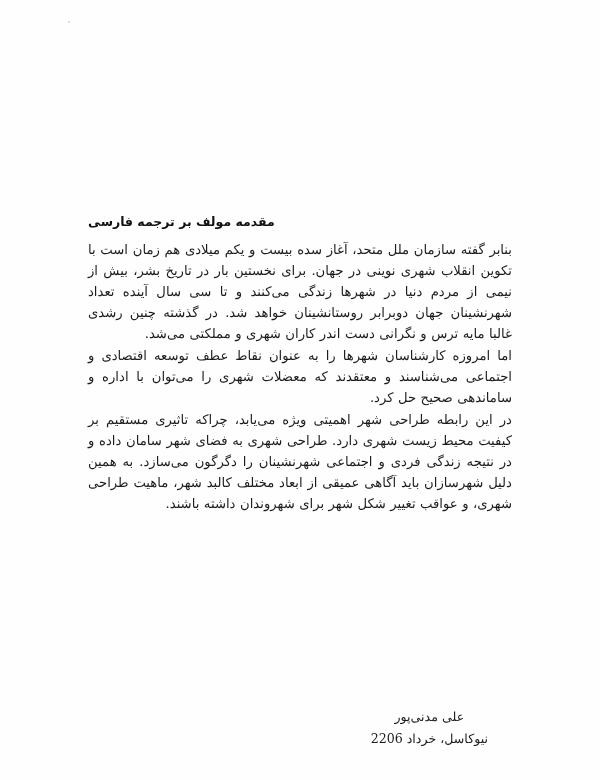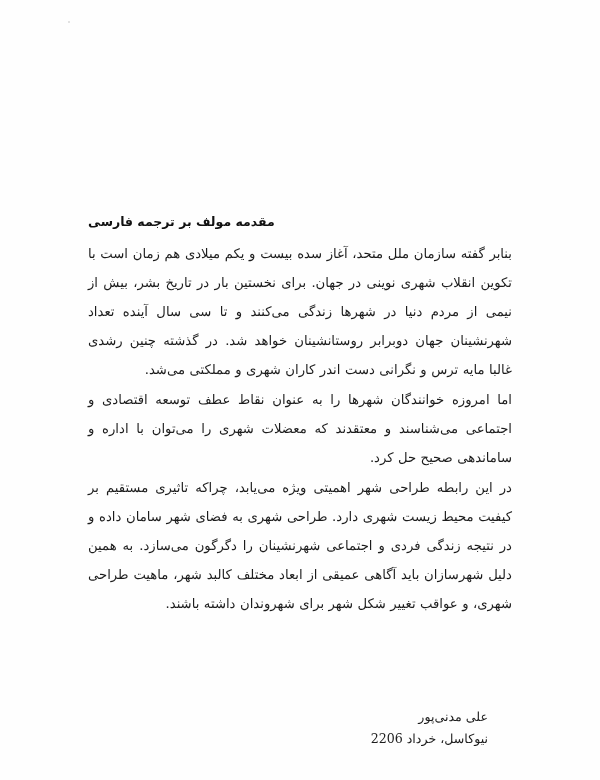--- a/index.html
+++ b/index.html
@@ -52,34 +52,34 @@
     line-height: 20px;
     text-align: left;
     margin: 0 0 7px 0;
     letter-spacing: 0;
     color: #111111;
   }
 
   .body-par {
     font-family: "DejaVu Serif", "Liberation Serif", serif;
     font-size: 13.2px;
-    line-height: 29px;
+    line-height: 21px;
     margin: 0 0 1px 0;
     text-align: justify;
     text-align-last: right;
     color: #1c1c1c;
     word-spacing: 0.3px;
   }
 
   .signature {
     position: absolute;
     right: 88px;
     top: 706px;
     direction: rtl;
-    text-align: right;
+    text-align: center;
   }
 
   .signature-name,
   .signature-place {
     font-family: "DejaVu Serif", "Liberation Serif", serif;
     font-size: 12.6px;
     line-height: 22px;
     color: #1c1c1c;
     margin: 0;
     padding-right: 24px;
@@ -91,21 +91,21 @@
 <div class="page">
 
   <div class="scan-speck"></div>
 
   <div class="content">
 
     <h2 class="section-heading">مقدمه مولف بر ترجمه فارسی</h2>
 
     <p class="body-par">بنابر گفته سازمان ملل متحد، آغاز سده بیست و یکم میلادی هم زمان است با تکوین انقلاب شهری نوینی در جهان. برای نخستین بار در تاریخ بشر، بیش از نیمی از مردم دنیا در شهرها زندگی می‌کنند و تا سی سال آینده تعداد شهرنشینان جهان دوبرابر روستانشینان خواهد شد. در گذشته چنین رشدی غالبا مایه ترس و نگرانی دست اندر کاران شهری و مملکتی می‌شد.</p>
 
-    <p class="body-par">اما امروزه خوانندگان شهرها را به عنوان نقاط عطف توسعه اقتصادی و اجتماعی می‌شناسند و معتقدند که معضلات شهری را می‌توان با اداره و ساماندهی صحیح حل کرد.</p>
+    <p class="body-par">اما امروزه کارشناسان شهرها را به عنوان نقاط عطف توسعه اقتصادی و اجتماعی می‌شناسند و معتقدند که معضلات شهری را می‌توان با اداره و ساماندهی صحیح حل کرد.</p>
 
     <p class="body-par">در این رابطه طراحی شهر اهمیتی ویژه می‌یابد، چراکه تاثیری مستقیم بر کیفیت محیط زیست شهری دارد. طراحی شهری به فضای شهر سامان داده و در نتیجه زندگی فردی و اجتماعی شهرنشینان را دگرگون می‌سازد. به همین دلیل شهرسازان باید آگاهی عمیقی از ابعاد مختلف کالبد شهر، ماهیت طراحی شهری، و عواقب تغییر شکل شهر برای شهروندان داشته باشند.</p>
 
 
   </div>
 
   <div class="signature">
     <p class="signature-name">علی مدنی‌پور</p>
     <p class="signature-place">نیوکاسل، خرداد 2206</p>
   </div>

